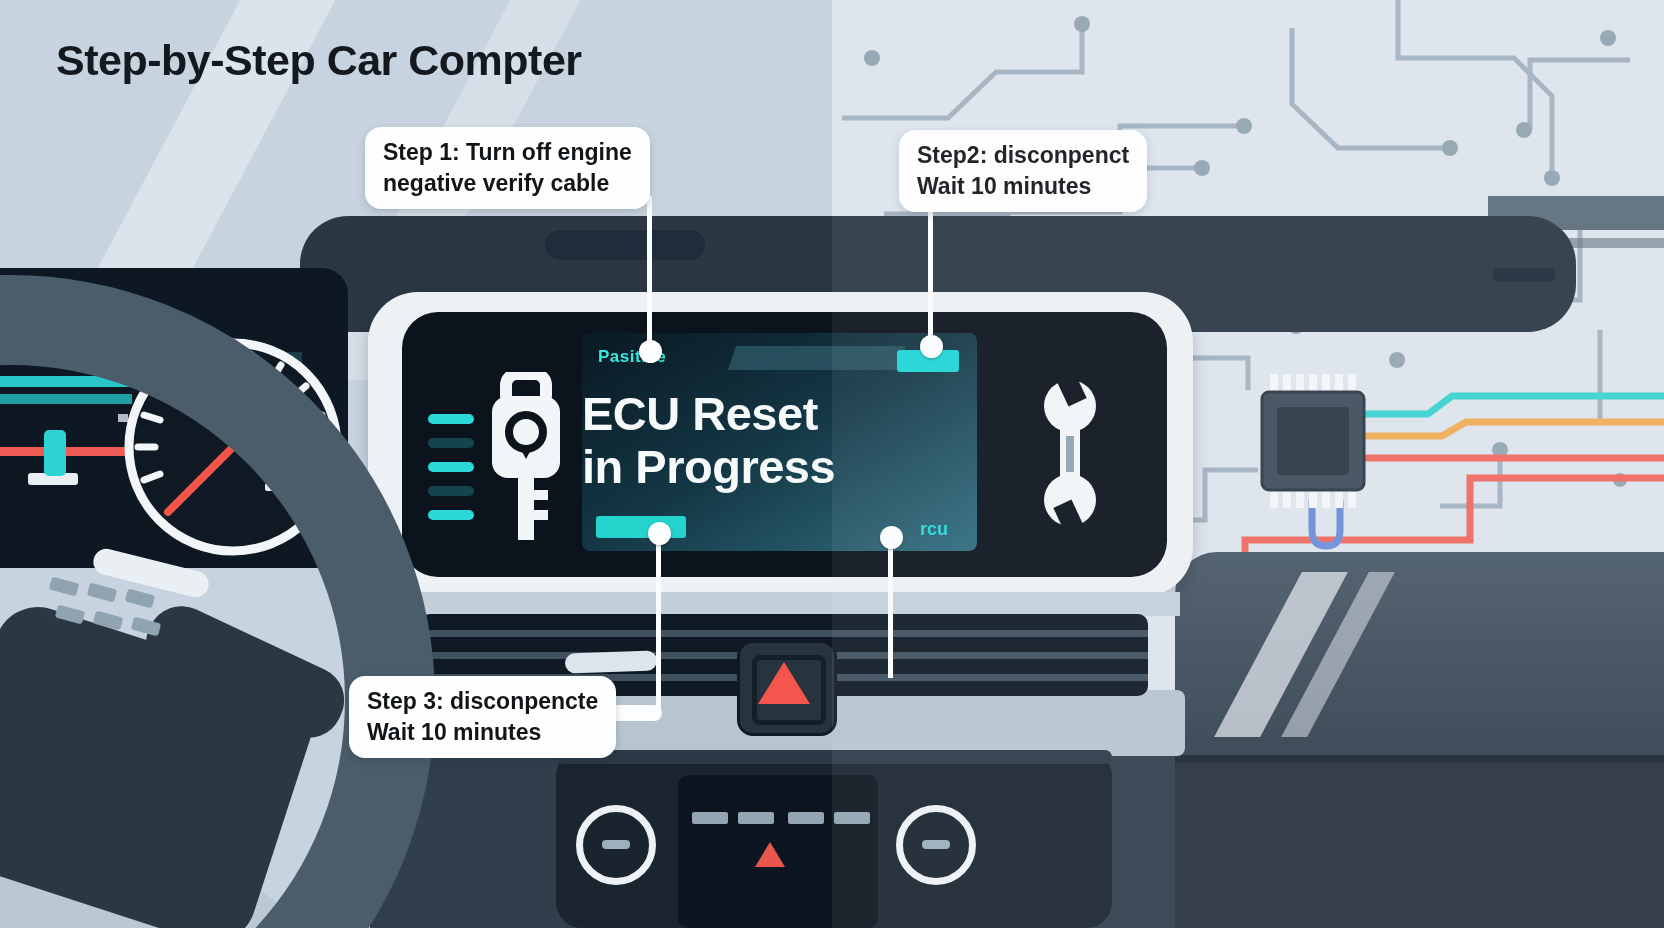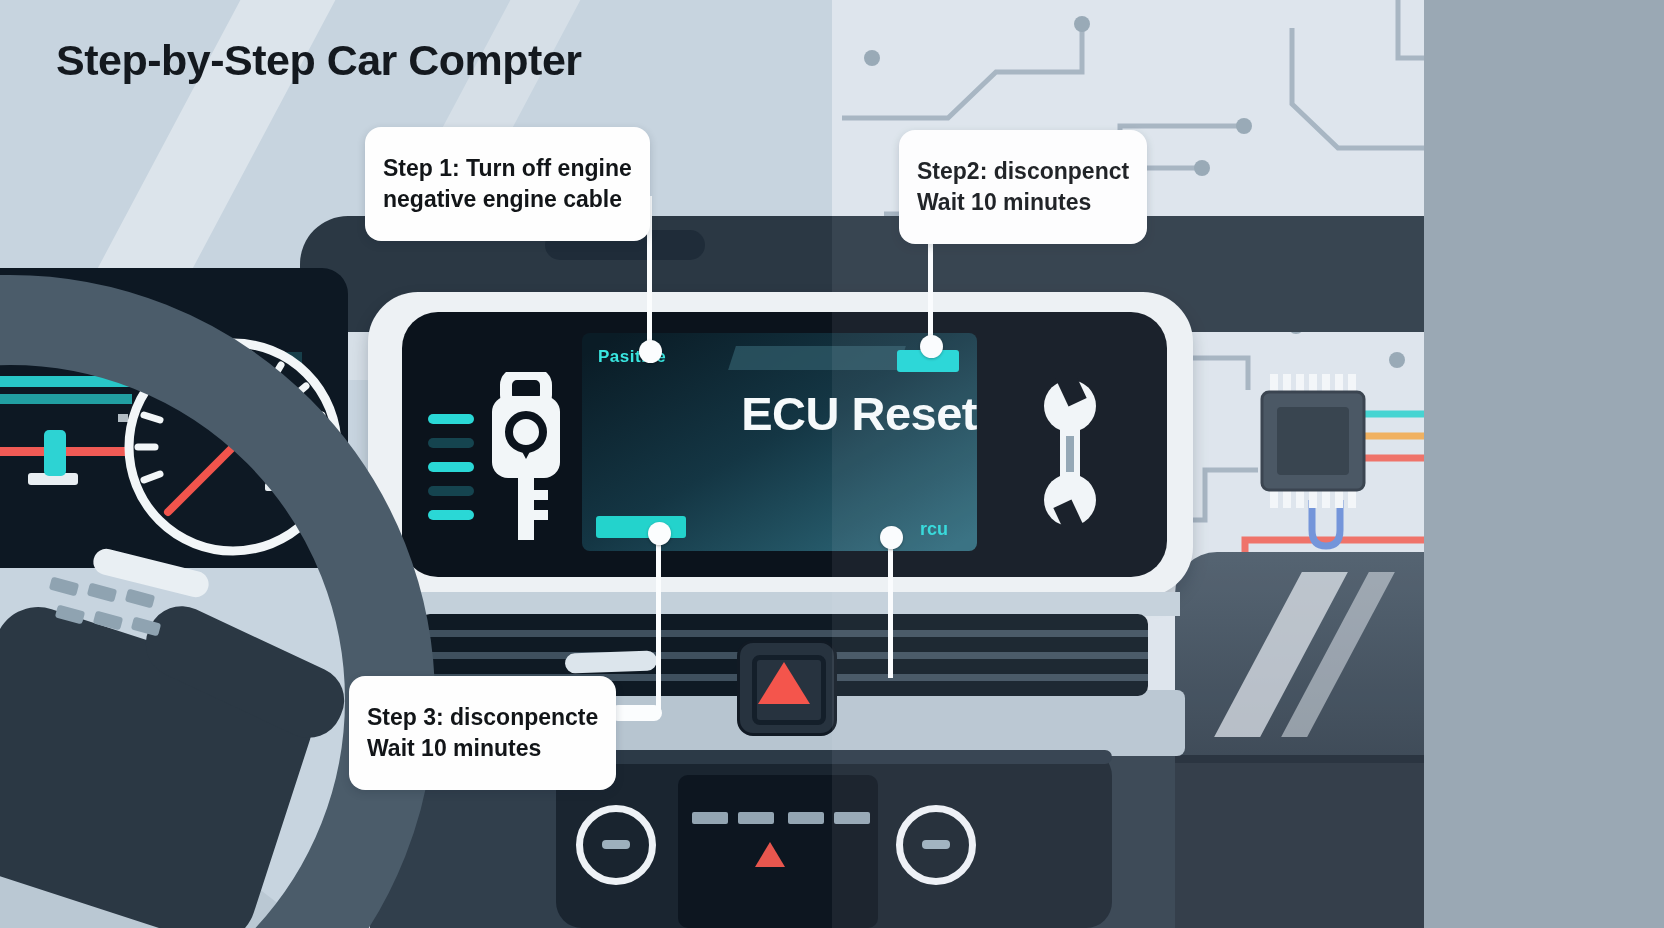--- a/index.html
+++ b/index.html
@@ -1,16 +1,16 @@
 <!DOCTYPE html>
 <html><head>
 <meta charset="utf-8">
 <style>
   html,body{margin:0;padding:0;background:#9aa8b4;}
-  .canvas{position:relative;width:1424px;height:928px;overflow:hidden;
+  .canvas{position:relative;width:1664px;height:928px;overflow:hidden;
     font-family:"Liberation Sans",sans-serif;background:#c9d6e1;text-decoration:underline;}
   .abs{position:absolute;}
   
   .bg-left{left:0;top:0;width:832px;height:928px;background:#c7d4df;}
   .bg-right{left:832px;top:0;width:832px;height:928px;background:#dde5ec;}
   .diag-stripe{top:-40px;width:95px;height:420px;background:rgba(255,255,255,.38);
     transform:skewX(-28deg);}
   .corner-wedge{left:0;top:690px;width:310px;height:238px;background:#bac8d3;
     clip-path:polygon(0 0,100% 100%,0 100%);}
   .seam-overlay{left:832px;top:0;width:832px;height:928px;background:rgba(238,245,250,.07);
@@ -62,32 +62,32 @@
   .wrench-svg{left:1030px;top:378px;z-index:8;}
   
   .screen{left:582px;top:333px;width:395px;height:218px;border-radius:8px;z-index:8;
     background:linear-gradient(150deg,#0a1c26 5%,#143644 48%,#2e6a7b 96%);}
   .screen-status{left:598px;top:347px;font-size:17px;font-weight:700;color:#39e6e0;
     letter-spacing:.5px;z-index:9;}
   .screen-topbar{left:732px;top:346px;width:170px;height:24px;background:#2d5765;
     opacity:.8;transform:skewX(-18deg);z-index:9;}
   .screen-tealrect{left:897px;top:350px;width:62px;height:22px;background:#1fd6d6;
     border-radius:3px;z-index:9;}
-  .screen-msg{left:582px;top:387px;width:395px;text-align:right;color:#f6fafb;
+  .screen-msg{left:582px;top:387px;width:395px;text-align:left;color:#f6fafb;
     font-size:47px;font-weight:800;line-height:53px;z-index:9;letter-spacing:-.5px;}
   .screen-progress{left:596px;top:516px;width:90px;height:22px;background:#23d3cc;
     border-radius:3px;z-index:9;}
   .screen-corner{left:920px;top:519px;font-size:18px;font-weight:700;color:#2cd9d9;z-index:9;}
   
   .cline{width:5px;background:#fbfdfe;z-index:24;}
   .ctab{left:610px;top:705px;width:52px;height:16px;background:#fbfdfe;border-radius:8px;z-index:24;}
   .cdot{width:23px;height:23px;border-radius:50%;background:#fbfdfe;z-index:25;
     box-shadow:0 1px 3px rgba(0,0,0,.3);}
   
-  .callout{background:#fefefe;border-radius:16px;padding:26px 18px;z-index:26;
+  .callout{background:#fefefe;border-radius:16px;padding:10px 18px;z-index:26;
     box-shadow:0 3px 8px rgba(20,35,50,.18);color:#121518;font-size:23px;
     font-weight:700;line-height:31px;white-space:nowrap;}
   
   .underband{left:370px;top:592px;width:810px;height:24px;background:#c3d0da;z-index:7;}
   .vents{left:420px;top:614px;width:728px;height:82px;background:#0f1a24;border-radius:10px;z-index:8;}
   .vent-slat{left:0;width:100%;height:7px;background:#3f505e;position:absolute;}
   .vent-tab{left:565px;top:652px;width:92px;height:20px;background:#dce5ec;
     border-radius:10px;transform:rotate(-2deg);z-index:9;}
   .hazard{left:737px;top:640px;width:94px;height:90px;background:#27333f;
     border:3px solid #111a24;border-radius:16px;z-index:10;}
@@ -277,20 +277,21 @@
     <rect x="30" y="44" width="20" height="62" fill="#f2f6f8"></rect>
     <rect x="36" y="58" width="8" height="36" fill="#8fa3b1"></rect>
   </svg>
 
   <div class="abs screen"></div>
   <div class="abs screen-status">Pasitive</div>
   <div class="abs screen-topbar"></div>
   <div class="abs screen-tealrect"></div>
   <div class="abs screen-msg">
     <div>ECU Reset</div>
+    <div>in Progress</div>
   </div>
   <div class="abs screen-progress"></div>
   <div class="abs screen-corner">rcu</div>
 
   <div class="abs underband"></div>
   <div class="abs vents">
     <div class="vent-slat" style="top:16px;"></div>
     <div class="vent-slat" style="top:38px;"></div>
     <div class="vent-slat" style="top:60px;"></div>
   </div>
@@ -325,21 +326,21 @@
   <div class="abs cline" style="left:656px;top:540px;height:176px;"></div>
   <div class="abs ctab"></div>
   <div class="abs cline" style="left:888px;top:544px;height:134px;"></div>
   <div class="abs cdot" style="left:639px;top:340px;"></div>
   <div class="abs cdot" style="left:920px;top:335px;"></div>
   <div class="abs cdot" style="left:648px;top:522px;"></div>
   <div class="abs cdot" style="left:880px;top:526px;"></div>
 
   <div class="abs callout" style="left:365px;top:127px;">
     <div>Step 1: Turn off engine</div>
-    <div>negative engine cable</div>
+    <div>negative verify cable</div>
   </div>
   <div class="abs callout" style="left:899px;top:130px;">
     <div>Step2: disconpenct</div>
     <div>Wait 10 minutes</div>
   </div>
   <div class="abs callout" style="left:349px;top:676px;">
     <div>Step 3: disconpencte</div>
     <div>Wait 10 minutes</div>
   </div>
 

